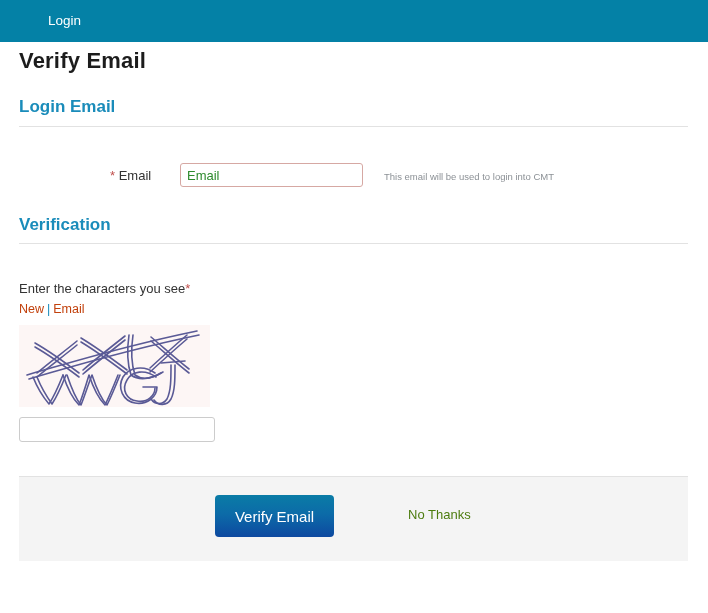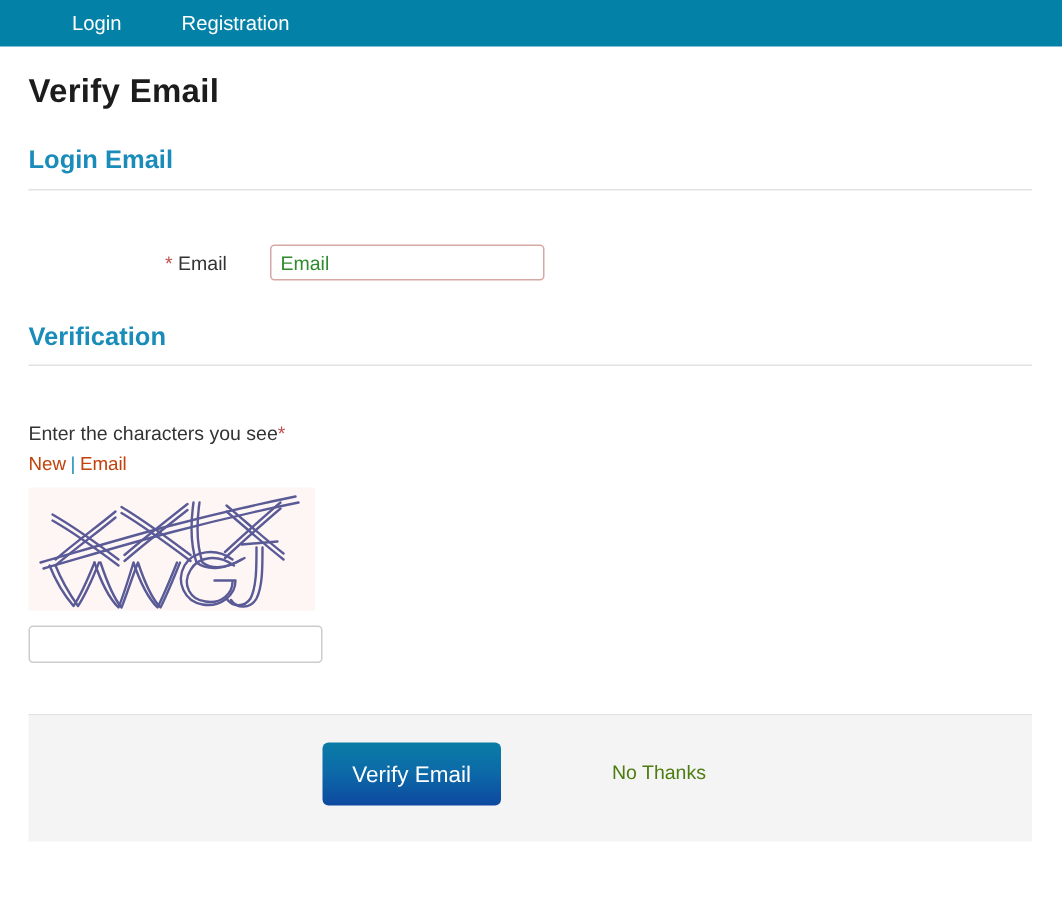--- a/index.html
+++ b/index.html
@@ -13,21 +13,21 @@
     font-family: "Liberation Sans", sans-serif;
     overflow: hidden;
   }
 
   
   .navbar {
     position: absolute;
     top: 0;
     left: 0;
     width: 708px;
-    height: 31px;
+    height: 42px;
     background: #0481a6;
     display: flex;
     align-items: center;
   }
   .nav-link {
     color: #ffffff;
     font-size: 13.5px;
     text-decoration: none;
     line-height: 36px;
     display: inline-block;
@@ -208,34 +208,34 @@
     font-size: 13px;
     color: #4d7c0f;
     text-decoration: none;
   }
 </style>
 </head>
 <body>
 
 <div class="navbar">
   <a class="nav-link" href="#">Login</a>
-  <a class="nav-link" href="#">Registration</a>
 </div>
 
 <div class="page-title">Verify Email</div>
 
 <div class="section-heading" id="sec-login-email">Login Email</div>
 <div class="divider" id="div-1"></div>
 
 <div class="form-row">
   <div class="field-label">
     <span class="req-star">*</span>
     <span>Email</span>
   </div>
   <input class="email-input" type="text" placeholder="Email" value="" style="">
+  <div class="field-hint">This email will be used to login into CMT</div>
 </div>
 
 <div class="section-heading" id="sec-verification">Verification</div>
 <div class="divider" id="div-2"></div>
 
 <div class="captcha-prompt">
   <span>Enter the characters you see</span><span class="req-star">*</span>
 </div>
 
 <div class="captcha-links">

